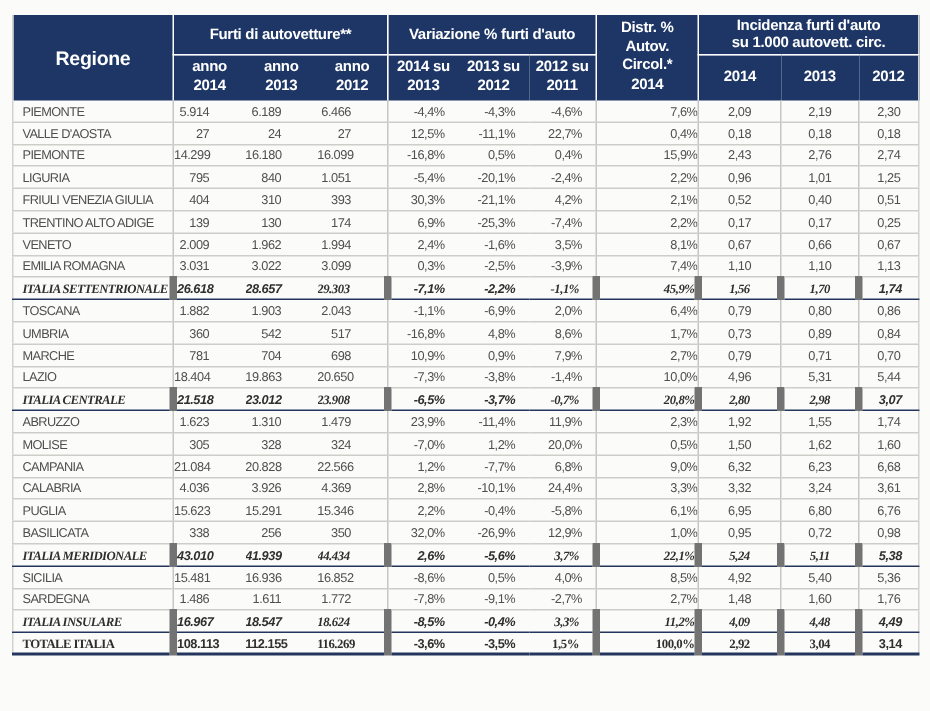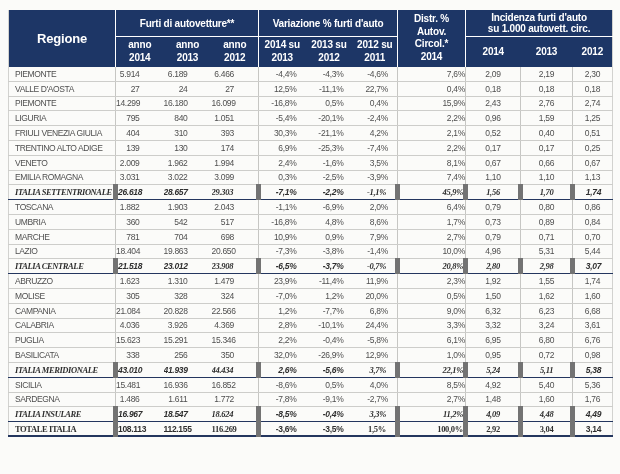--- a/index.html
+++ b/index.html
@@ -146,21 +146,21 @@
         <tr class="region">
       <td class="c-name b-r">LIGURIA</td>
       <td class="c-furti">795</td>
       <td class="c-furti">840</td>
       <td class="c-furti b-r">1.051</td>
       <td class="c-var">-5,4%</td>
       <td class="c-var">-20,1%</td>
       <td class="c-var b-r">-2,4%</td>
       <td class="c-distr b-r">2,2%</td>
       <td class="c-inc b-r">0,96</td>
-      <td class="c-inc b-r">1,59</td>
+      <td class="c-inc b-r">1,01</td>
       <td class="c-inc">1,25</td>
     </tr>
         <tr class="region">
       <td class="c-name b-r">FRIULI VENEZIA GIULIA</td>
       <td class="c-furti">404</td>
       <td class="c-furti">310</td>
       <td class="c-furti b-r">393</td>
       <td class="c-var">30,3%</td>
       <td class="c-var">-21,1%</td>
       <td class="c-var b-r">4,2%</td>

